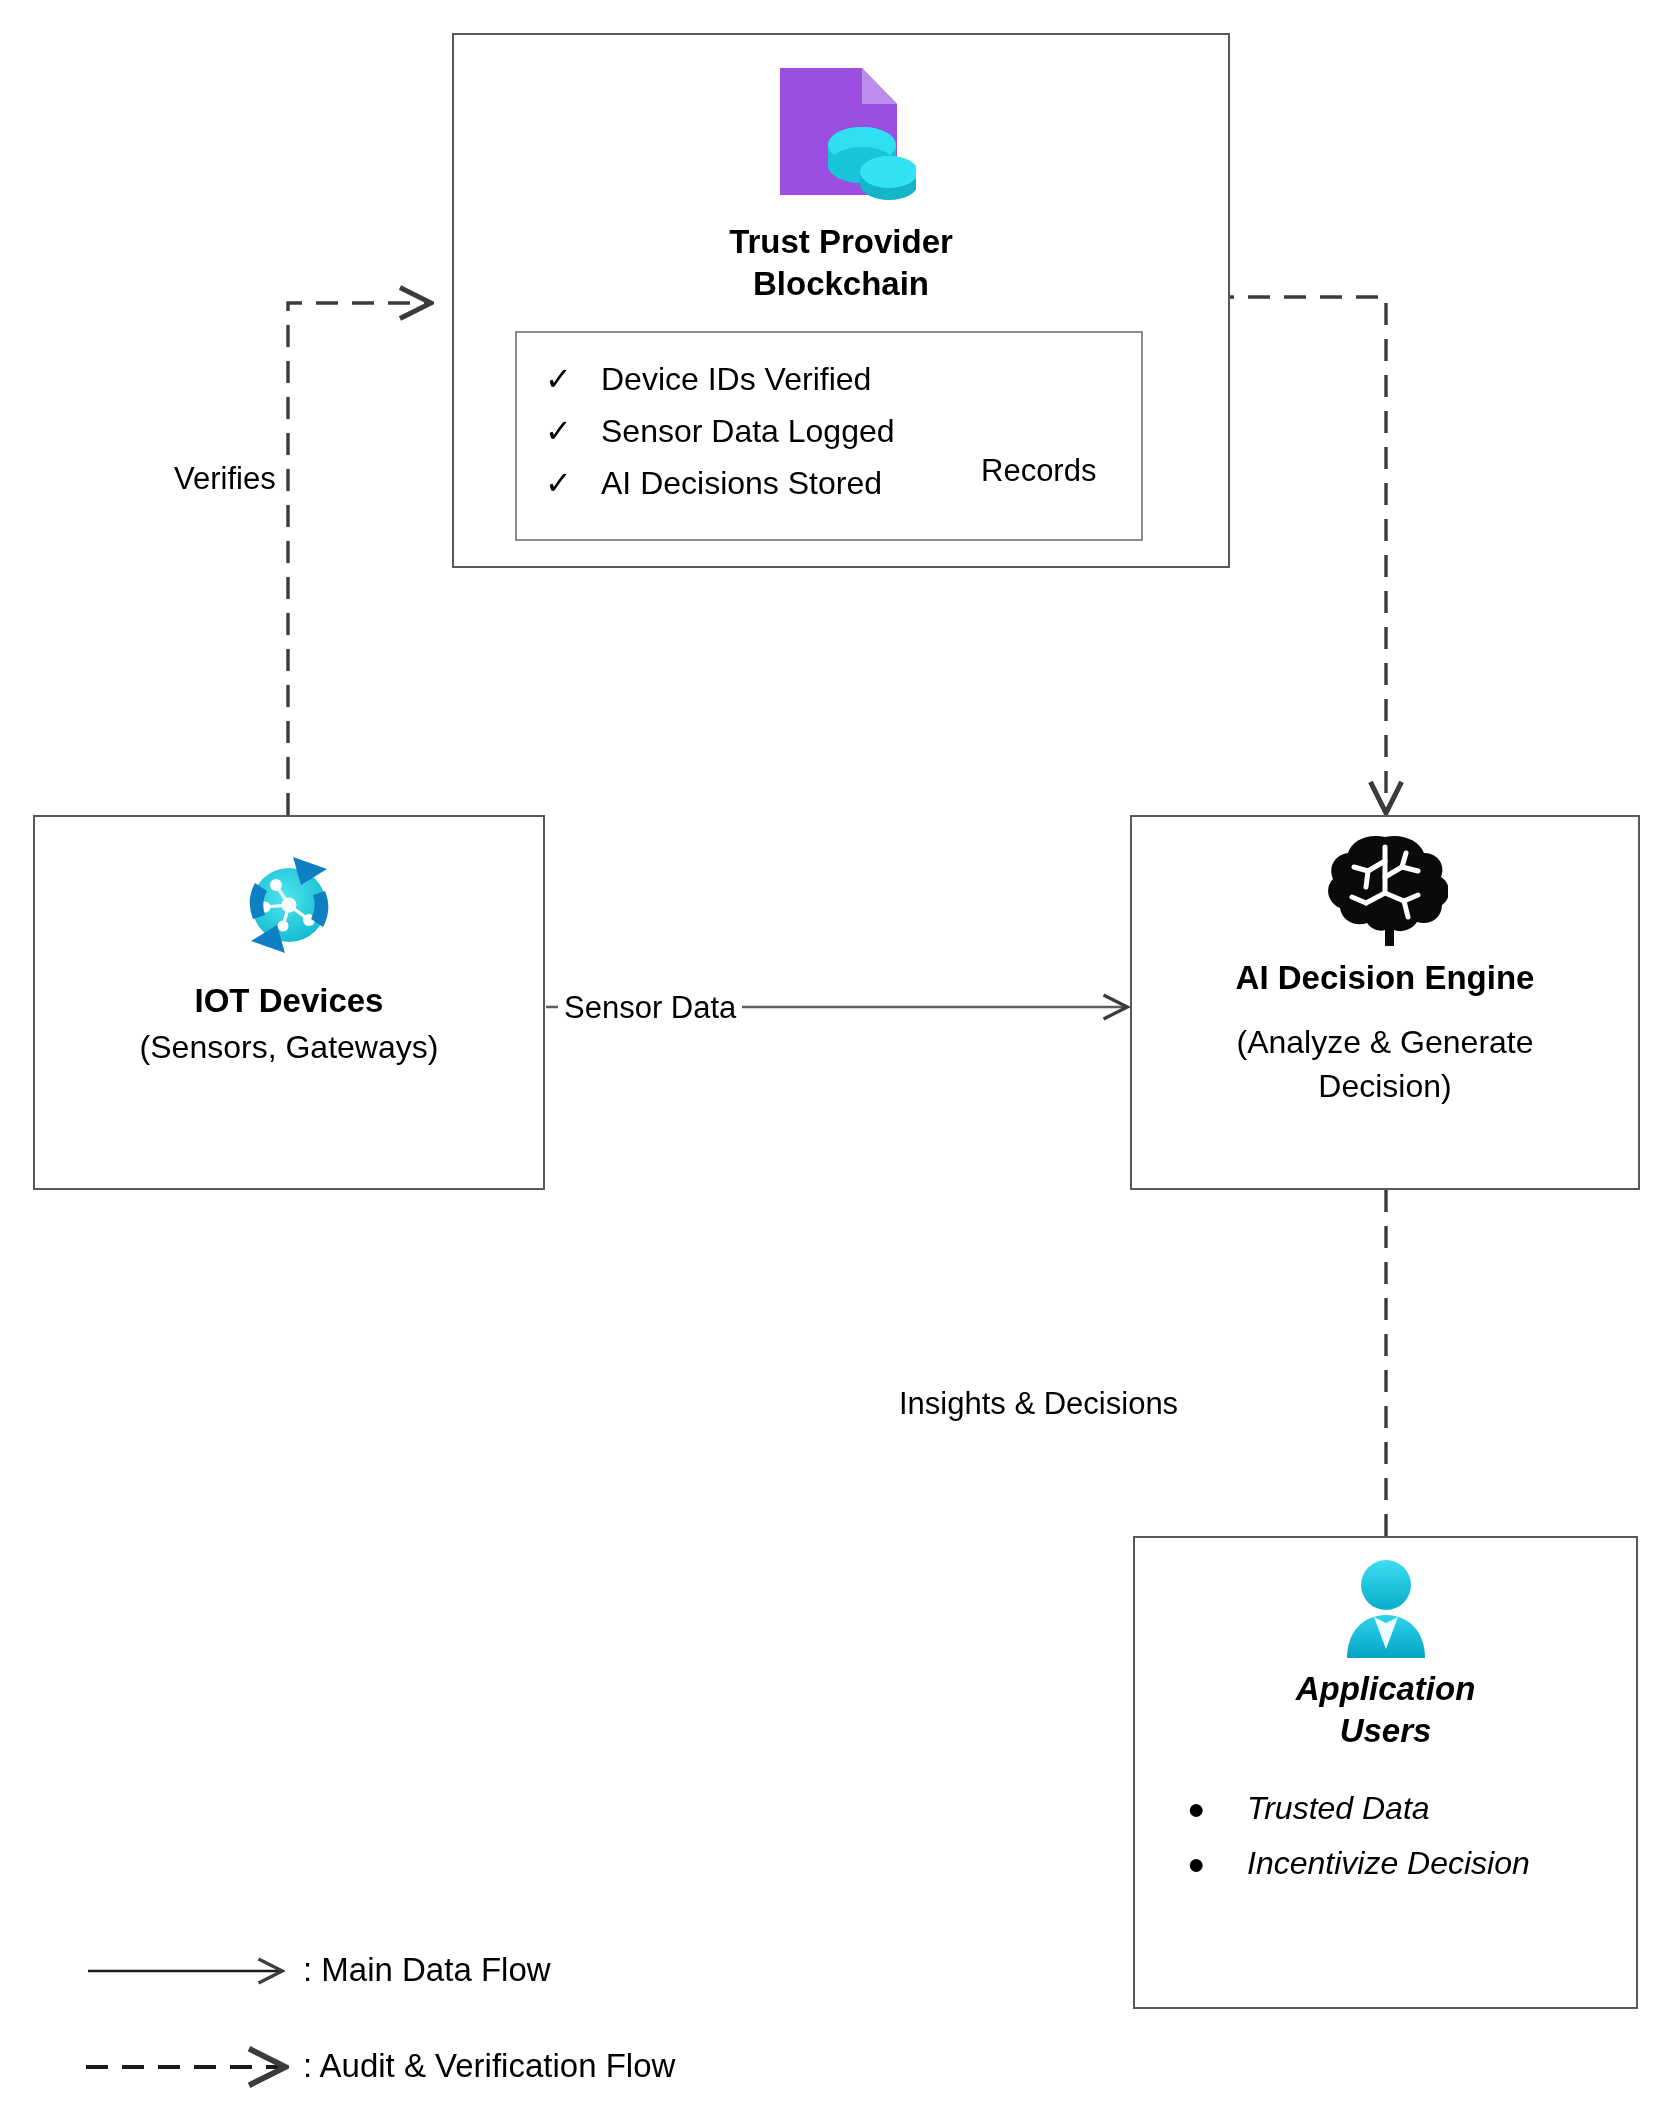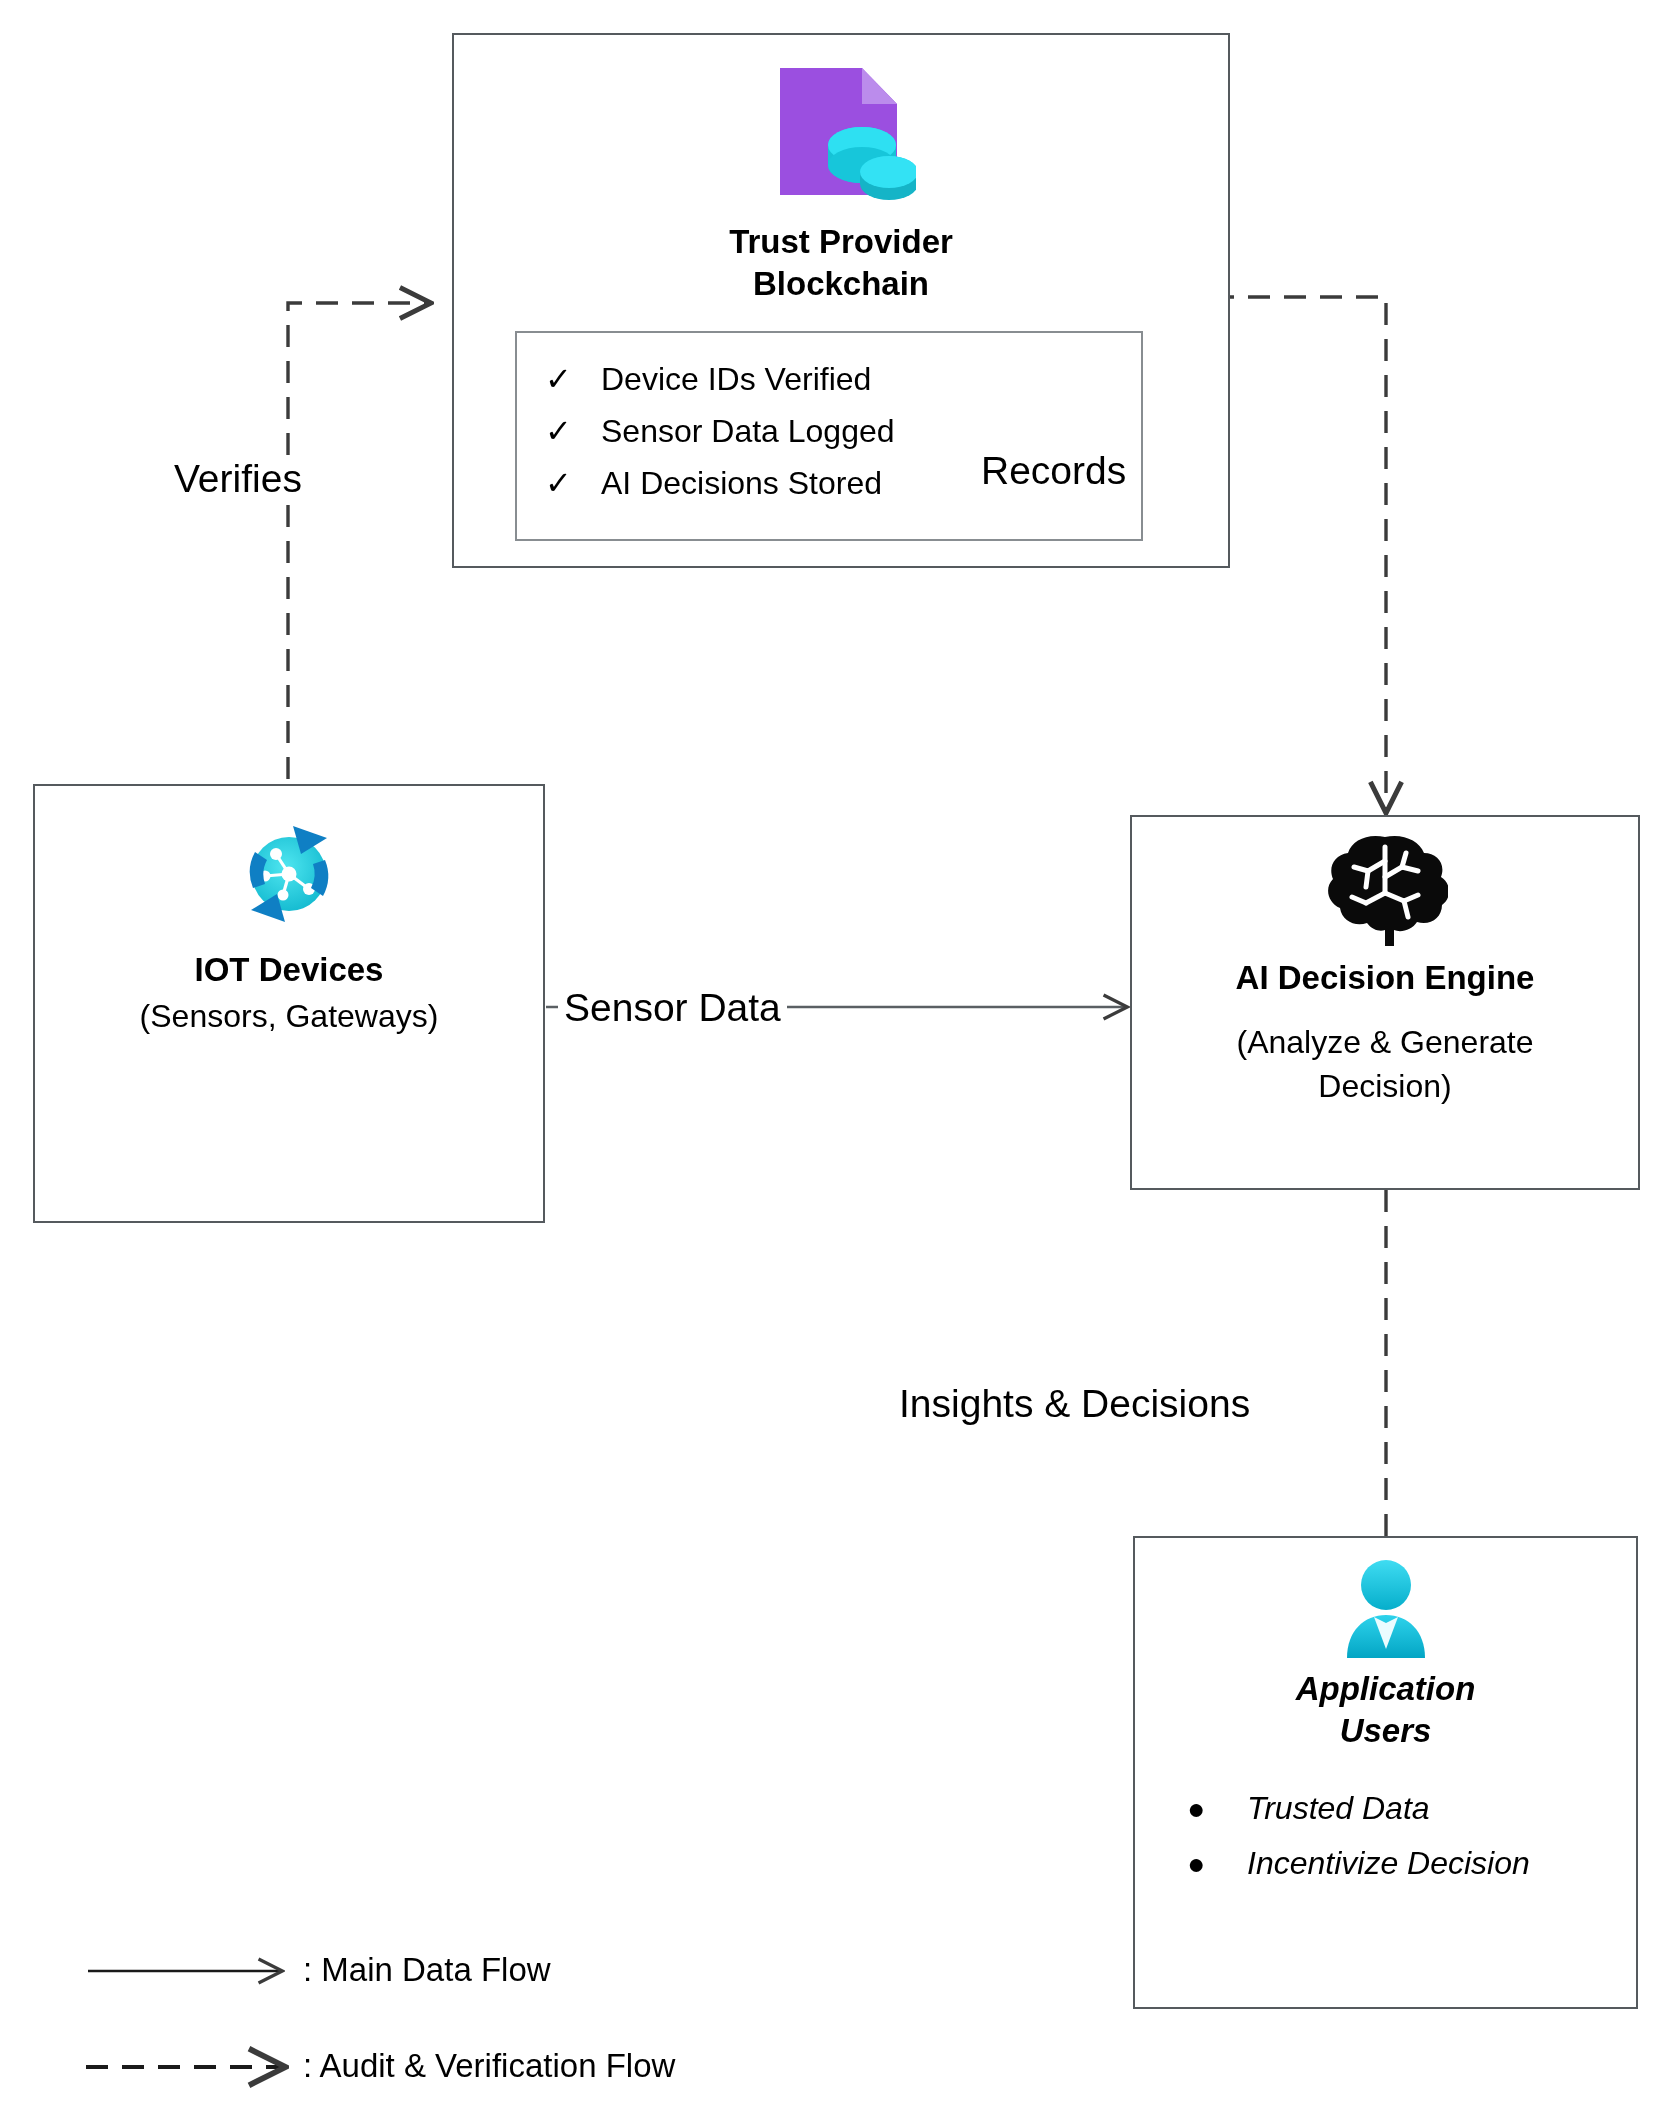--- a/index.html
+++ b/index.html
@@ -73,21 +73,21 @@
     padding-left: 28px;
   }
   #trust-list li .tick {
     width: 56px;
     font-size: 32px;
     flex: 0 0 56px;
     text-align: left;
   }
 
   
-  #iot-box { left: 33px; top: 784px; width: 512px; height: 439px; }
+  #iot-box { left: 33px; top: 815px; width: 512px; height: 375px; }
   #iot-icon-wrap { position: absolute; left: 0; top: 28px; width: 100%; height: 118px; }
   #iot-title { position: absolute; left: 0; top: 163px; width: 100%; }
   #iot-sub { position: absolute; left: 0; top: 208px; width: 100%; }
 
   
   #ai-box { left: 1130px; top: 815px; width: 510px; height: 375px; }
   #ai-icon-wrap { position: absolute; left: 0; top: 10px; width: 100%; height: 122px; }
   #ai-title { position: absolute; left: 0; top: 140px; width: 100%; }
   #ai-sub { position: absolute; left: 0; top: 203px; width: 100%; }
 
@@ -105,21 +105,21 @@
   #users-list li .dot {
     width: 60px;
     flex: 0 0 60px;
     font-size: 30px;
     text-align: left;
   }
 
   
   .edge-label {
     position: absolute;
-    font-size: 39px;
+    font-size: 31px;
     line-height: 34px;
     color: #000000;
     background: #ffffff;
     white-space: nowrap;
     padding: 2px 6px;
     text-align: center;
   }
   #lbl-verifies { left: 168px; top: 460px; }
   #lbl-records  { left: 975px; top: 452px; }
   #lbl-sensor   { left: 540px; top: 989px; margin-left: 18px; }

